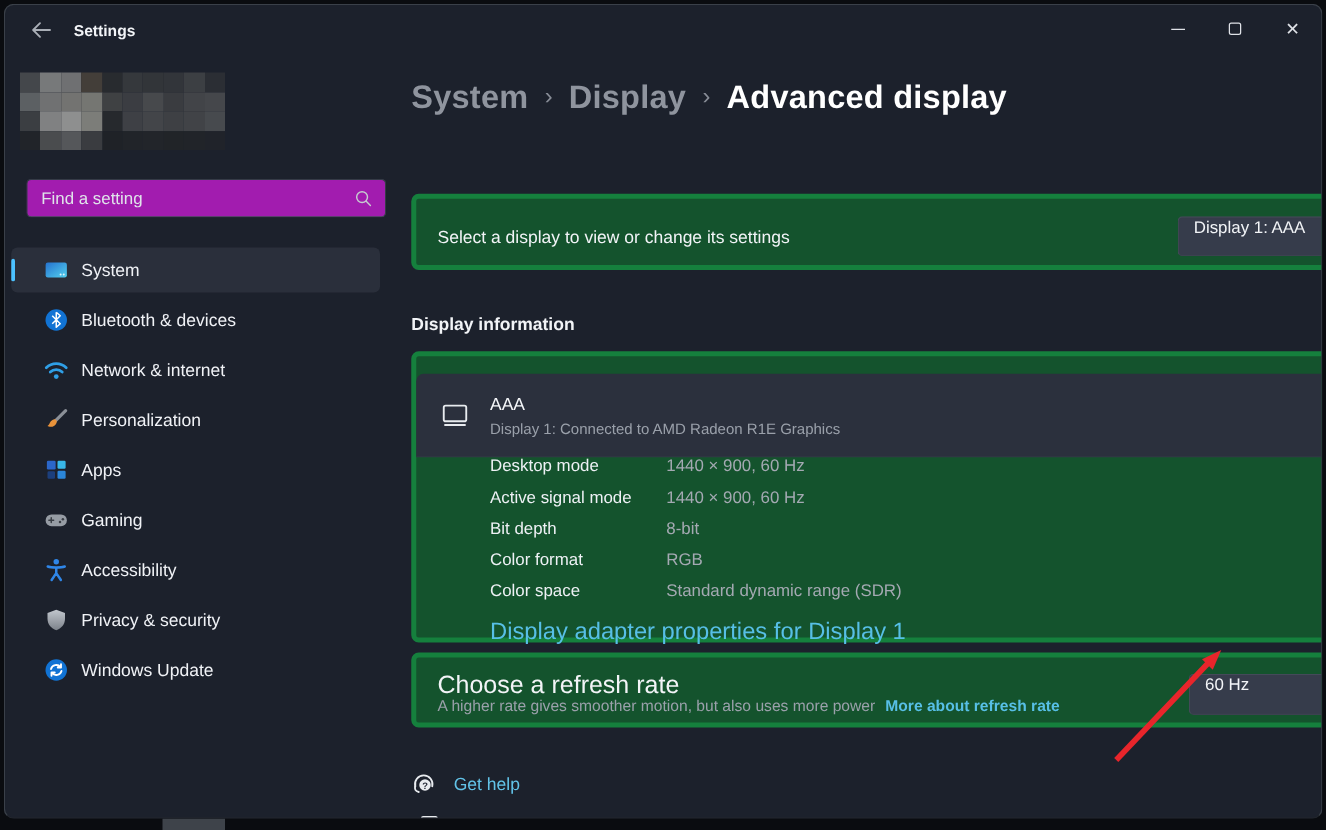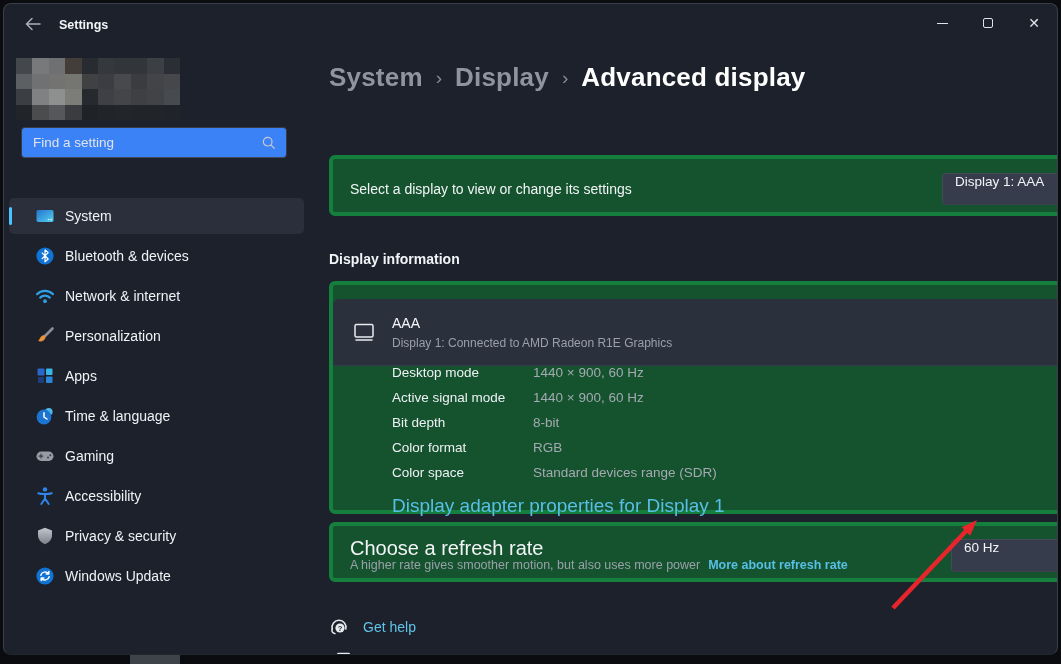--- a/index.html
+++ b/index.html
@@ -13,21 +13,21 @@
   .app-title { position:absolute; left:55px; top:14px; font-size:12.5px; font-weight:700; color:#f2f4f7; }
   .win-controls { position:absolute; right:0; top:0; height:38px; display:flex; }
   .win-btn { width:46px; height:38px; display:flex; align-items:center; justify-content:center; color:#dfe2e7; }
   .glyph-min { width:11px; height:1px; background:#dfe2e7; }
   .glyph-max { width:10px; height:10px; border:1px solid #dfe2e7; border-radius:2px; }
   .glyph-close { font-size:14px; line-height:1; }
 
   
   .sidebar { position:absolute; left:0; top:40px; width:310px; bottom:0; }
   .avatar-mosaic { position:absolute; left:12px; top:14px; width:164px; height:62px; display:grid; grid-template-columns:repeat(10,1fr); grid-template-rows:repeat(4,1fr); }
-  .search-box { position:absolute; left:17px; top:83px; width:266px; height:31px; background:#3b82f6; border:1px solid #353b47; border-bottom:1px solid #434a57; border-radius:4px; }
+  .search-box { position:absolute; left:17px; top:99px; width:288px; height:31px; background:#a21caf; border:1px solid #353b47; border-bottom:1px solid #434a57; border-radius:4px; }
   .search-box input { position:absolute; left:11px; top:0; width:220px; height:29px; background:transparent; border:none; outline:none; color:#e7eaef; font-size:13.5px; font-family:"Liberation Sans",sans-serif; }
   .search-box input::placeholder { color:#e0e4ea; opacity:1; }
   .search-glyph { position:absolute; right:10px; top:7px; }
   .nav { position:absolute; left:5px; top:154px; width:295px; }
   .nav-item { position:relative; height:36px; margin-bottom:4px; border-radius:5px; display:flex; align-items:center; cursor:pointer; }
   .nav-item.selected { background:#2a2f3b; }
   .nav-item.selected .accent-pill { position:absolute; left:0; top:9px; width:3px; height:18px; border-radius:2px; background:#4cc2ff; }
   .nav-icon { position:absolute; left:26px; top:8px; width:20px; height:20px; }
   .nav-label { position:absolute; left:56px; font-size:14px; color:#f0f2f6; }
 
@@ -210,30 +210,20 @@
               <rect x="2.5" y="2.5" width="7" height="7" rx="1" fill="#2b66c9"></rect>
               <rect x="11" y="2.5" width="6.5" height="6.5" rx="1" fill="#38b6e8"></rect>
               <rect x="11" y="10.5" width="6.5" height="6.5" rx="1" fill="#2b86d9"></rect>
               <rect x="3" y="11" width="6" height="6" rx="1" fill="#1c3f7c"></rect>
             </svg>
         </span>
         <span class="nav-label">Apps</span>
       </div>
 
 
-      <div class="nav-item">
-        <span class="nav-icon">
-          <svg viewBox="0 0 20 20" width="20" height="20">
-              <circle cx="13.8" cy="5.8" r="3.8" fill="#4db8ea"></circle>
-              <circle cx="9" cy="11" r="7.4" fill="#1b74d0"></circle>
-              <path d="M9 6.8 V11 L12 13" stroke="#fff" stroke-width="1.5" fill="none" stroke-linecap="round"></path>
-            </svg>
-        </span>
-        <span class="nav-label">Time &amp; language</span>
-      </div>
 
       <div class="nav-item">
         <span class="nav-icon">
           <svg viewBox="0 0 20 20" width="20" height="20">
               <rect x="1.5" y="5.5" width="17" height="9.5" rx="4.7" fill="#969ca4"></rect>
               <path d="M6 8.2 V12 M4.1 10.1 H7.9" stroke="#3a3f46" stroke-width="1.2" stroke-linecap="round"></path>
               <circle cx="13" cy="11.5" r="1" fill="#3a3f46"></circle>
               <circle cx="15.3" cy="9.3" r="1" fill="#3a3f46"></circle>
             </svg>
         </span>
@@ -329,21 +319,21 @@
         <div class="info-row">
           <span class="info-label">Bit depth</span>
           <span class="info-value">8-bit</span>
         </div>
         <div class="info-row">
           <span class="info-label">Color format</span>
           <span class="info-value">RGB</span>
         </div>
         <div class="info-row">
           <span class="info-label">Color space</span>
-          <span class="info-value">Standard devices range (SDR)</span>
+          <span class="info-value">Standard dynamic range (SDR)</span>
         </div>
         <div class="adapter-link">Display adapter properties for Display 1</div>
       </div>
     </div>
 
     <div class="card card3">
       <div class="card3-title">Choose a refresh rate</div>
       <div class="card3-desc">
         <span>A higher rate gives smoother motion, but also uses more power</span><span class="inline-link">More about refresh rate</span>
       </div>

